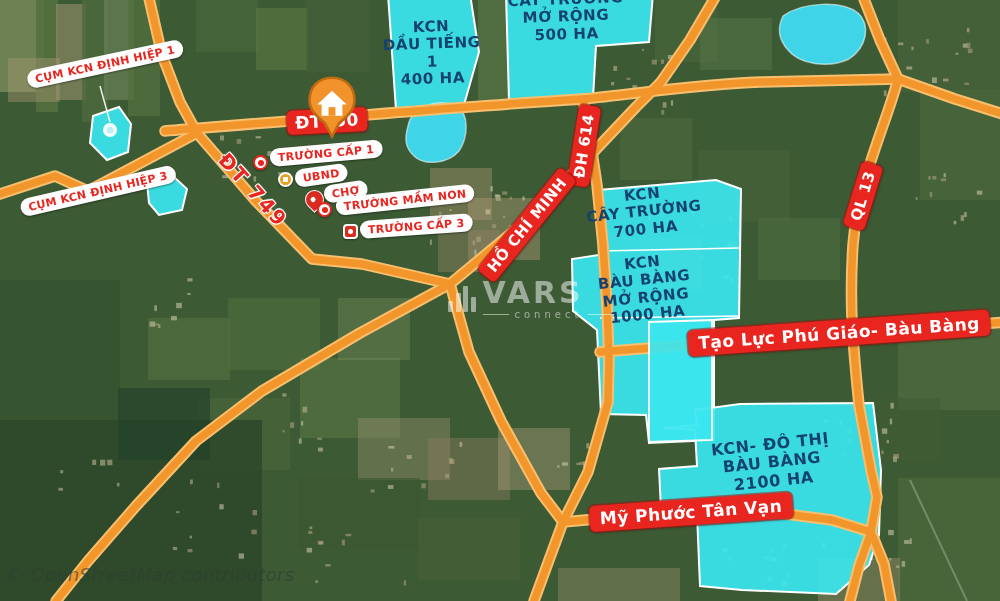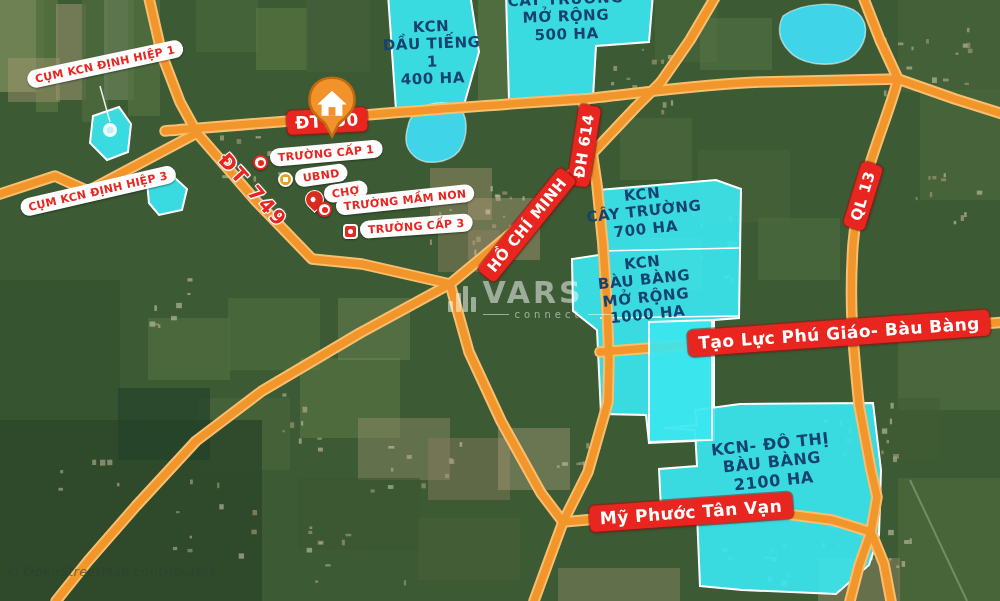--- a/index.html
+++ b/index.html
@@ -55,21 +55,21 @@
   }
   .pin-cho::after{content:"";position:absolute;left:4.5px;top:4.5px;width:5px;height:5px;border-radius:50%;background:#fff;}
   
   .wm{display:flex;align-items:center;gap:7px;opacity:.5;}
   .wm-bars{display:flex;align-items:flex-end;gap:2.5px;}
   .wm-bars i{display:block;width:5px;background:#fff;border-radius:1px;}
   .wm-text{color:#fff;font-weight:bold;font-size:30px;letter-spacing:3px;line-height:1;}
   .wm-sub{color:#fff;font-size:10px;letter-spacing:4px;margin-top:1px;
     display:flex;align-items:center;gap:6px;}
   .wm-sub::before,.wm-sub::after{content:"";display:block;width:26px;height:1px;background:#fff;}
-  .attribution{font-style:italic;font-size:13px;color:#2E3E34;opacity:.62;letter-spacing:.3px;}
+  .attribution{font-style:italic;font-size:18px;color:#2E3E34;opacity:.62;letter-spacing:.3px;}
 </style>
 </head>
 <body>
 
 <div class="map-root">
 
   <svg class="base" width="1000" height="601" viewBox="0 0 1000 601">
 
     <g>
       <rect x="0" y="0" width="44" height="92" fill="#7E8F5C" opacity=".75"></rect>

